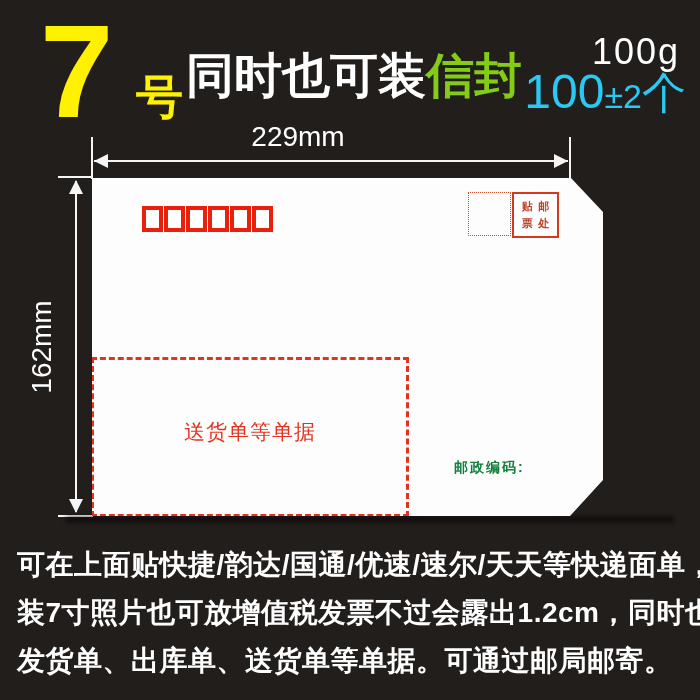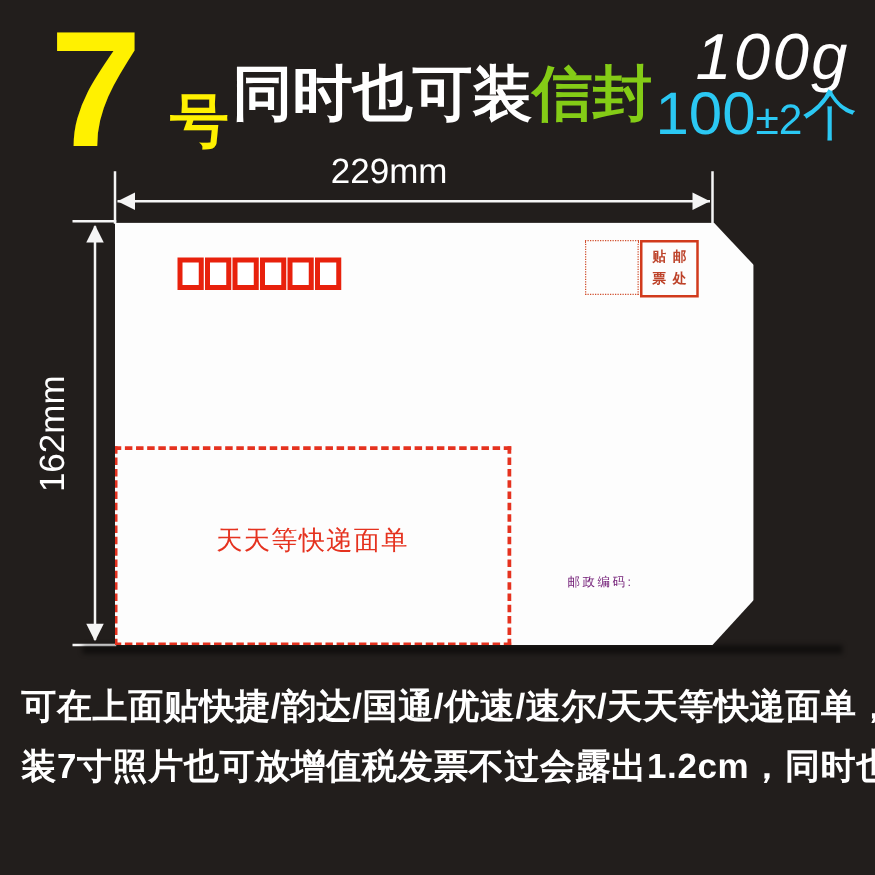--- a/index.html
+++ b/index.html
@@ -11,28 +11,28 @@
   .abs{position:absolute;}
   
   .hdr-seven{
     left:40px;top:6px;font-size:132px;line-height:1;font-weight:bold;
     color:#FFF100;letter-spacing:-4px;
   }
   .hdr-hao{left:136px;top:73px;font-size:47px;line-height:1;font-weight:bold;color:#FFF100;}
   .hdr-title{left:186px;top:52px;font-size:48px;line-height:1;font-weight:bold;letter-spacing:0;}
   .t-white{color:#FFFFFF;}
   .t-yellow{color:#84cc16;}
-  .hdr-weight{right:20px;top:20px;font-size:52px;line-height:1;color:#FFFFFF;letter-spacing:2px;font-style:italic;}
+  .hdr-weight{right:20px;top:34px;font-size:36px;line-height:1;color:#FFFFFF;letter-spacing:2px;}
   .hdr-qty{right:14px;top:68px;color:#2BC8F3;white-space:nowrap;line-height:1;}
   .q-main{font-size:48px;}
   .q-pm{font-size:34px;}
   .q-tol{font-size:34px;}
   .q-unit{font-size:44px;}
   
-  .dim-w-label{left:238px;top:121px;width:120px;text-align:right;font-size:28px;color:#FFFFFF;}
+  .dim-w-label{left:238px;top:121px;width:120px;text-align:center;font-size:28px;color:#FFFFFF;}
   .dim-h-label{
     left:42px;top:347px;font-size:28px;color:#FFFFFF;white-space:nowrap;
     transform:translate(-50%,-50%) rotate(-90deg);
   }
   .h-dim{left:91px;top:137px;width:480px;height:42px;}
   .h-dim .tick{position:absolute;top:0;width:2px;height:42px;background:#F5F5F5;}
   .h-dim .tick.tl{left:0;}
   .h-dim .tick.tr{right:0;}
   .h-dim .hline{position:absolute;left:3px;right:3px;top:23px;height:2px;background:#F5F5F5;}
   .h-dim .ah-l{position:absolute;left:3px;top:17px;width:0;height:0;
@@ -61,21 +61,21 @@
   .stamp-solid{
     width:33px;height:34px;border:2px solid #D13A1C;margin-left:1px;
     display:grid;grid-template-columns:1fr 1fr;align-items:center;justify-items:center;
     padding:4px 5px;font-size:11px;font-weight:bold;color:#BD4229;line-height:1;
   }
   .dashed-box{
     position:absolute;left:-1px;top:179px;width:318px;height:160px;
     border:3px dashed #E5321F;box-sizing:border-box;
   }
   .dashed-label{margin-top:58px;text-align:center;font-size:21px;color:#E5321F;letter-spacing:1px;}
-  .postcode{position:absolute;left:362px;top:281px;font-size:10px;font-weight:normal;color:#701a75;letter-spacing:2px;}
+  .postcode{position:absolute;left:362px;top:281px;font-size:14px;font-weight:bold;color:#15803d;letter-spacing:2px;}
   
   .desc{left:17px;top:541px;width:672px;color:#FFFFFF;font-weight:bold;}
   .desc-line{font-size:28px;line-height:48px;white-space:nowrap;letter-spacing:0.5px;}
 </style>
 </head>
 <body>
 
 <div>
 
   <div class="abs hdr-seven">7</div>
@@ -114,23 +114,24 @@
     <div class="stamp">
       <div class="stamp-dotted"></div>
       <div class="stamp-solid">
         <span>贴</span>
         <span>邮</span>
         <span>票</span>
         <span>处</span>
       </div>
     </div>
     <div class="dashed-box">
-      <div class="dashed-label">天天等快递面单</div>
+      <div class="dashed-label">送货单等单据</div>
     </div>
     <div class="postcode">邮政编码:</div>
   </div>
 
   <div class="abs desc">
     <div class="desc-line">可在上面贴快捷/韵达/国通/优速/速尔/天天等快递面单，可</div>
     <div class="desc-line">装7寸照片也可放增值税发票不过会露出1.2cm，同时也可装</div>
+    <div class="desc-line">发货单、出库单、送货单等单据。可通过邮局邮寄。</div>
   </div>
 
 </div>
 
 </body></html>

